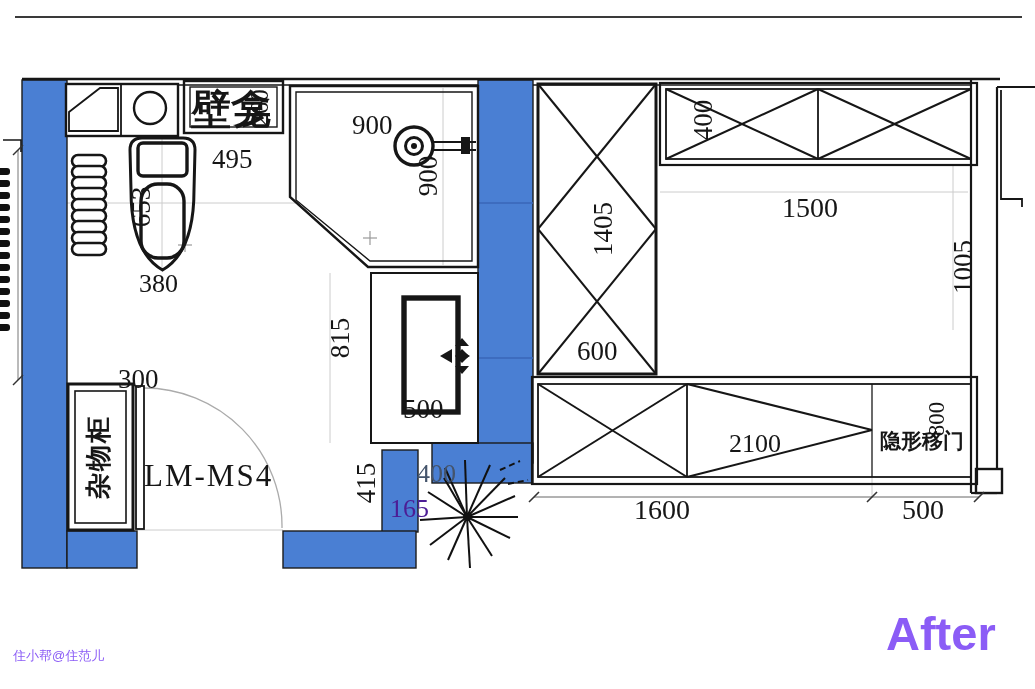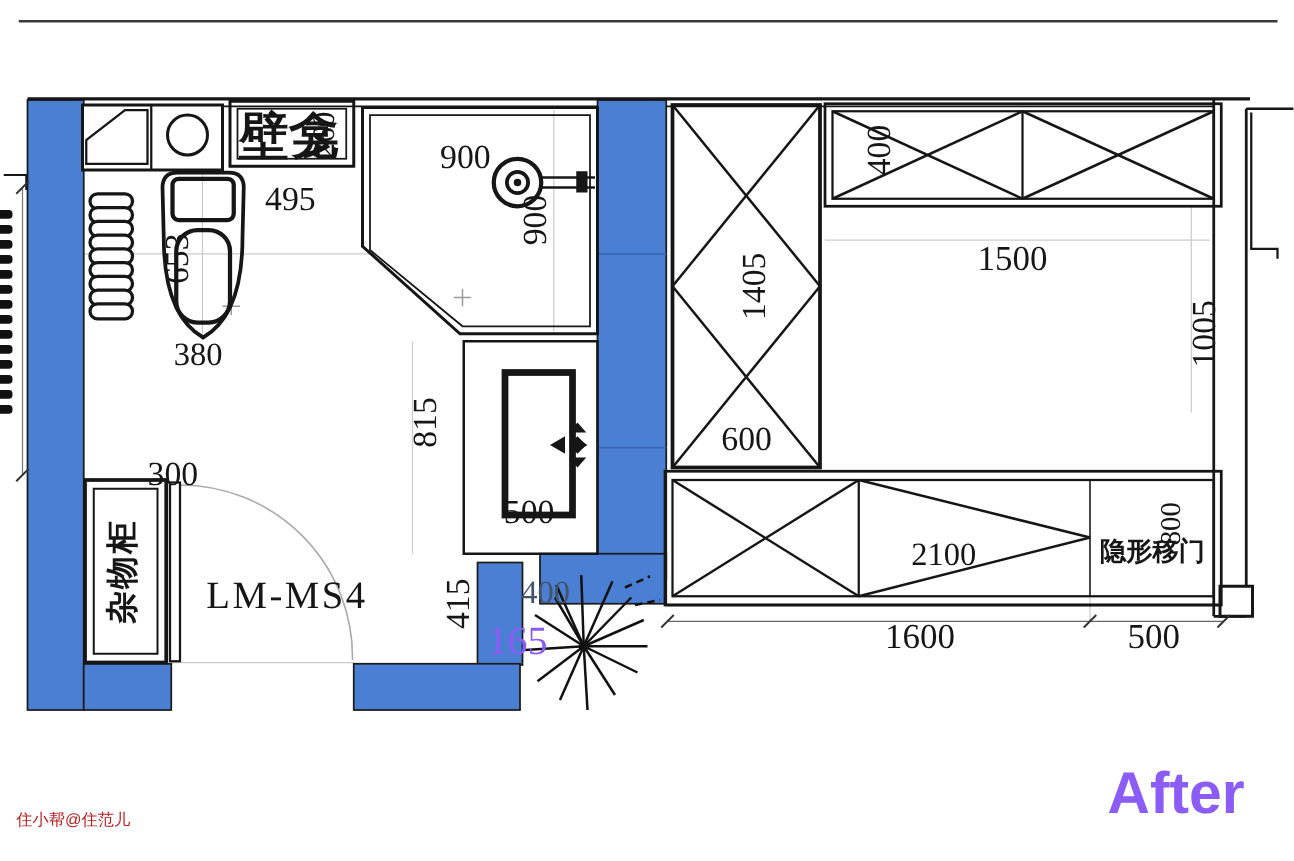--- a/index.html
+++ b/index.html
@@ -11,24 +11,24 @@
   .dimv{width:80px;height:28px;text-align:center;transform:rotate(-90deg);transform-origin:center;}
   .cjk{font-family:"DejaVu Sans","Liberation Sans",sans-serif;font-weight:bold;}
   .room-label{font-size:48px;letter-spacing:4px;}
   .storage-label{font-size:45px;letter-spacing:2px;}
   .niche-label{font-size:40px;}
   .slide-label{font-size:21px;text-align:right;}
   .cab-label{font-size:26px;width:110px;height:30px;text-align:center;
              transform:rotate(-90deg);transform-origin:center;letter-spacing:2px;}
   .model{font-size:31px;letter-spacing:2px;}
   .after{font-family:"Liberation Sans","DejaVu Sans",sans-serif;font-weight:600;font-size:47px;color:#8b5cf6;}
-  .watermark{font-family:"Liberation Sans","DejaVu Sans",sans-serif;font-size:13px;color:#b91c1c;z-index:3;}
+  .watermark{font-family:"Liberation Sans","DejaVu Sans",sans-serif;font-size:13px;color:#8b5cf6;z-index:3;}
   .topline{position:absolute;left:15px;top:16px;width:1007px;height:2px;background:#3a3a3a;z-index:2;}
   .onwall-a{color:#44546b;font-size:26px;}
-  .onwall-b{color:#8b5cf6;font-size:32px;text-align:center;}
+  .onwall-b{color:#4c1d95;font-size:26px;text-align:center;}
 </style>
 </head>
 <body>
 
 <div class="stage">
 
   <div class="topline"></div>
 
   <svg width="1035" height="689" viewBox="0 0 1035 689">
 
@@ -234,31 +234,31 @@
   <div class="txt dim dimv" style="left:221px;top:94px;font-size:25px;">260</div>
   <div class="txt dim" style="left:212px;top:146px;">495</div>
   <div class="txt dim dimv" style="left:102px;top:193px;">653</div>
   <div class="txt dim" style="left:139px;top:247px;font-size:26px;margin-top:24px;">380</div>
   <div class="txt dim" style="left:352px;top:112px;">900</div>
   <div class="txt dim dimv" style="left:389px;top:162px;">900</div>
   <div class="txt dim dimv" style="left:301px;top:324px;">815</div>
   <div class="txt dim" style="left:403px;top:396px;">500</div>
   <div class="txt dim" style="left:79px;top:366px;margin-left:39px;">300</div>
   <div class="txt cjk cab-label" style="left:45px;top:442px;">杂物柜</div>
-  <div class="txt model" style="left:144px;top:460px;padding-left:21px;">LM-MS4</div>
+  <div class="txt model" style="left:144px;top:460px;">LM-MS4</div>
   <div class="txt dim dimv" style="left:327px;top:469px;">415</div>
   <div class="txt dim onwall-a" style="left:417px;top:461px;">400</div>
   <div class="txt dim onwall-b" style="left:390px;top:496px;">165</div>
 
   <div class="txt dim dimv" style="left:564px;top:215px;">1405</div>
   <div class="txt dim" style="left:577px;top:338px;">600</div>
   <div class="txt dim dimv" style="left:664px;top:106px;">400</div>
   <div class="txt dim" style="left:782px;top:194px;font-size:28px;">1500</div>
   <div class="txt dim dimv" style="left:924px;top:253px;">1005</div>
   <div class="txt dim" style="left:729px;top:431px;font-size:26px;">2100</div>
   <div class="txt dim dimv" style="left:899px;top:405px;font-size:23px;">800</div>
   <div class="txt cjk slide-label" style="left:880px;top:431px;">隐形移门</div>
-  <div class="txt dim" style="left:708px;top:496px;font-size:28px;text-align:center;">1600</div>
+  <div class="txt dim" style="left:634px;top:496px;font-size:28px;text-align:center;">1600</div>
   <div class="txt dim" style="left:902px;top:496px;font-size:28px;">500</div>
 
   <div class="txt after" style="left:886px;top:610px;">After</div>
   <div class="txt watermark" style="left:13px;top:649px;">住小帮@住范儿</div>
 </div>
 
 </body></html>

